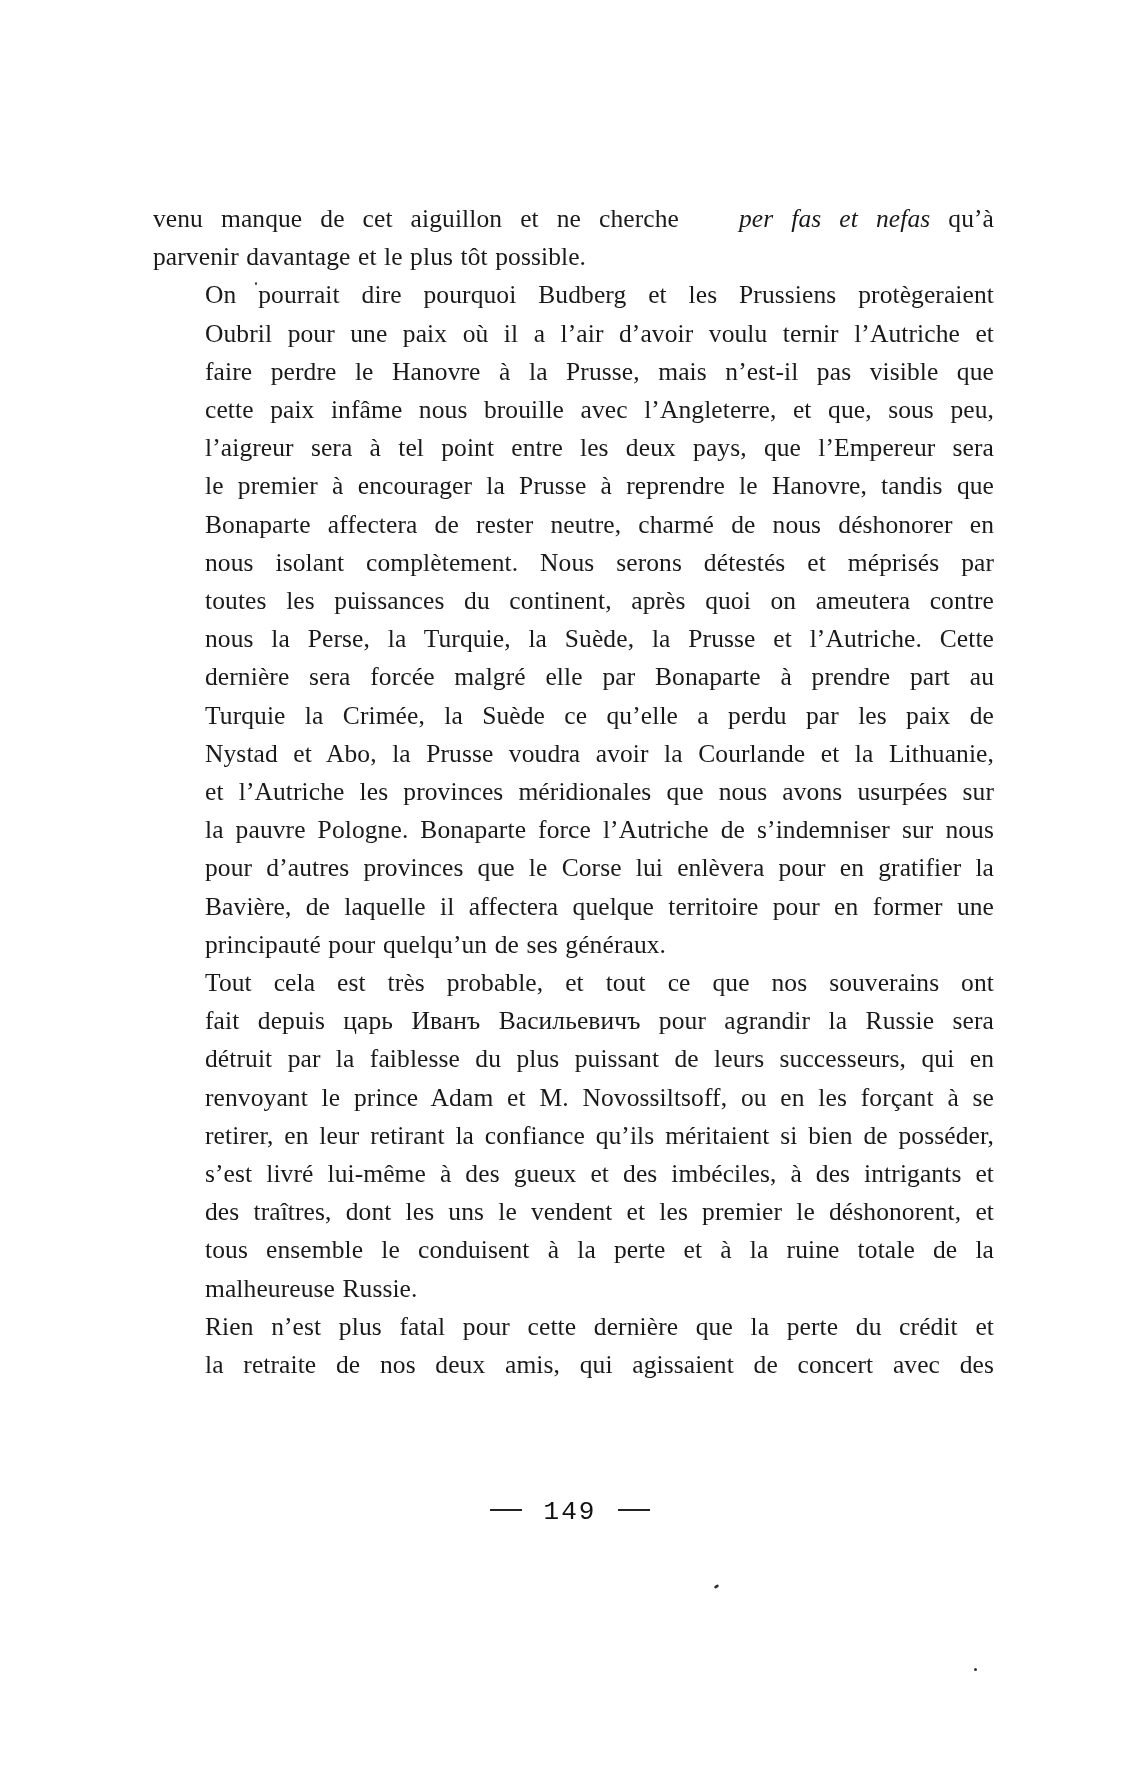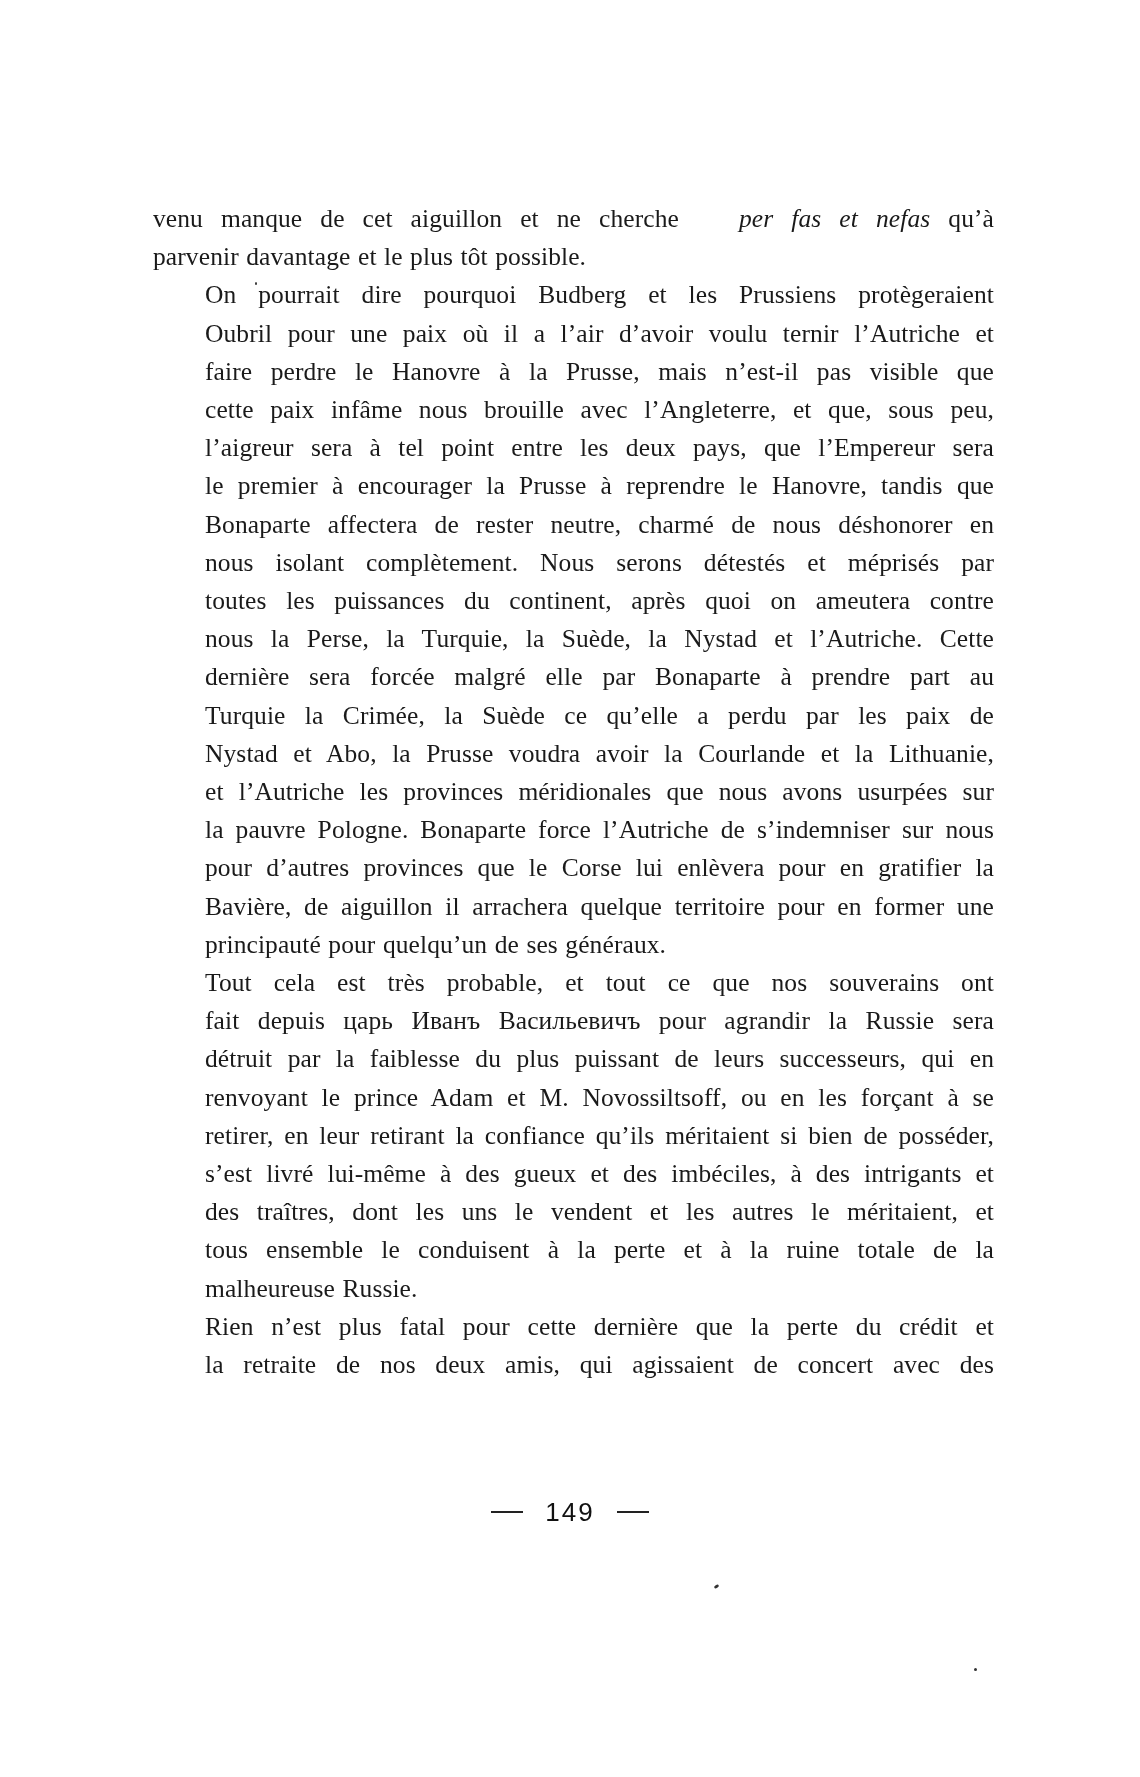--- a/index.html
+++ b/index.html
@@ -47,21 +47,21 @@
     .para .line.last {
       text-align-last: left;
     }
     .italic { font-style: italic; margin-left: 42px; }
     .page-number {
       position: absolute;
       left: 0;
       width: 1140px;
       top: 1497px;
       text-align: center;
-      font-family: Liberation Sans, sans-serif;
+      font-family: Liberation Mono, monospace;
       font-size: 26px;
       letter-spacing: 2px;
       color: #111;
     }
     .page-number .dash {
       display: inline-block;
       width: 32px;
       height: 2px;
       background: #222;
       vertical-align: middle;
@@ -87,38 +87,38 @@
       <div class="para indent">
         <span class="line"><span class="">On pourrait dire pourquoi Budberg et les Prussiens protègeraient</span></span>
         <span class="line"><span class="">Oubril pour une paix où il a l’air d’avoir voulu ternir l’Autriche et</span></span>
         <span class="line"><span class="">faire perdre le Hanovre à la Prusse, mais n’est-il pas visible que</span></span>
         <span class="line"><span class="">cette paix infâme nous brouille avec l’Angleterre, et que, sous peu,</span></span>
         <span class="line"><span class="">l’aigreur sera à tel point entre les deux pays, que l’Empereur sera</span></span>
         <span class="line"><span class="">le premier à encourager la Prusse à reprendre le Hanovre, tandis que</span></span>
         <span class="line"><span class="">Bonaparte affectera de rester neutre, charmé de nous déshonorer en</span></span>
         <span class="line"><span class="">nous isolant complètement. Nous serons détestés et méprisés par</span></span>
         <span class="line"><span class="">toutes les puissances du continent, après quoi on ameutera contre</span></span>
-        <span class="line"><span class="">nous la Perse, la Turquie, la Suède, la Nystad et l’Autriche. Cette</span></span>
+        <span class="line"><span class="">nous la Perse, la Turquie, la Suède, la Prusse et l’Autriche. Cette</span></span>
         <span class="line"><span class="">dernière sera forcée malgré elle par Bonaparte à prendre part au</span></span>
         <span class="line"><span class="">Turquie la Crimée, la Suède ce qu’elle a perdu par les paix de</span></span>
         <span class="line"><span class="">Nystad et Abo, la Prusse voudra avoir la Courlande et la Lithuanie,</span></span>
         <span class="line"><span class="">et l’Autriche les provinces méridionales que nous avons usurpées sur</span></span>
         <span class="line"><span class="">la pauvre Pologne. Bonaparte force l’Autriche de s’indemniser sur nous</span></span>
         <span class="line"><span class="">pour d’autres provinces que le Corse lui enlèvera pour en gratifier la</span></span>
-        <span class="line"><span class="">Bavière, de aiguillon il arrachera quelque territoire pour en former une</span></span>
+        <span class="line"><span class="">Bavière, de laquelle il affectera quelque territoire pour en former une</span></span>
         <span class="line last"><span class="">principauté pour quelqu’un de ses généraux.</span></span>
       </div>
       <div class="para indent">
         <span class="line"><span class="">Tout cela est très probable, et tout ce que nos souverains ont</span></span>
         <span class="line"><span class="">fait depuis царь Иванъ Васильевичъ pour agrandir la Russie sera</span></span>
         <span class="line"><span class="">détruit par la faiblesse du plus puissant de leurs successeurs, qui en</span></span>
         <span class="line"><span class="">renvoyant le prince Adam et M. Novossiltsoff, ou en les forçant à se</span></span>
         <span class="line"><span class="">retirer, en leur retirant la confiance qu’ils méritaient si bien de posséder,</span></span>
         <span class="line"><span class="">s’est livré lui-même à des gueux et des imbéciles, à des intrigants et</span></span>
-        <span class="line"><span class="">des traîtres, dont les uns le vendent et les autres le méritaient, et</span></span>
+        <span class="line"><span class="">des traîtres, dont les uns le vendent et les premier le déshonorent, et</span></span>
         <span class="line"><span class="">tous ensemble le conduisent à la perte et à la ruine totale de la</span></span>
         <span class="line last"><span class="">malheureuse Russie.</span></span>
       </div>
       <div class="para indent">
         <span class="line"><span class="">Rien n’est plus fatal pour cette dernière que la perte du crédit et</span></span>
         <span class="line"><span class="">la retraite de nos deux amis, qui agissaient de concert avec des</span></span>
       </div>
     </div>
 
   <div class="page-number">

